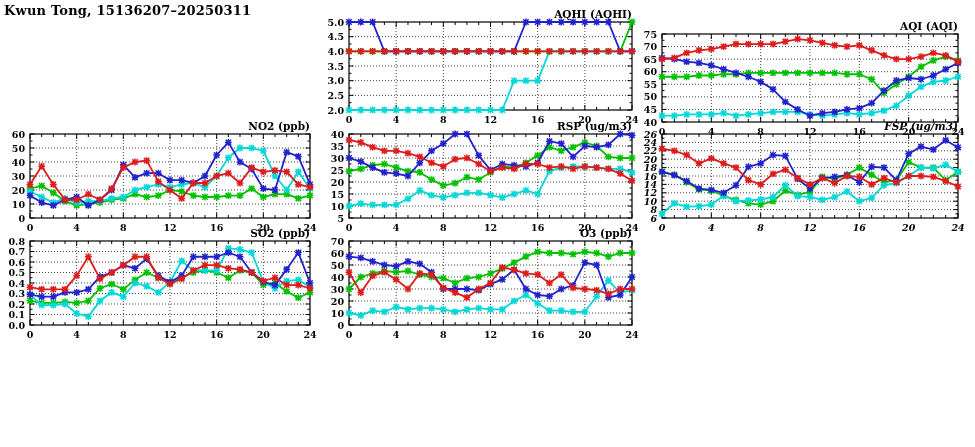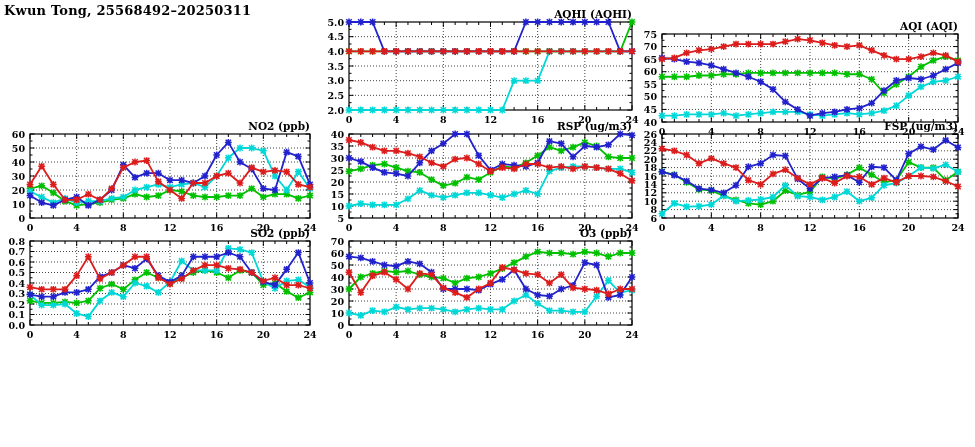--- a/index.html
+++ b/index.html
@@ -5,30 +5,30 @@
   html,body{margin:0;padding:0;background:#fff;}
   .stage{position:relative;width:975px;height:447px;background:#fff;overflow:hidden;
          font-family:"DejaVu Serif",serif;}
   .page-title{position:absolute;left:4px;top:3px;font-size:13px;font-weight:bold;color:#000;
               letter-spacing:0.2px;}
   .chart{position:absolute;}
   #chart-aqhi{left:313px;top:8px;text-decoration:underline;}
   #chart-aqi{left:626px;top:20px;}
   #chart-no2{left:-6px;top:120px;}
   #chart-rsp{left:313px;top:120px;}
-  #chart-fsp{left:626px;top:120px;}
+  #chart-fsp{left:626px;top:120px;font-style:italic;}
   #chart-so2{left:-6px;top:227px;}
   #chart-o3{left:313px;top:227px;}
   svg{display:block;}
 </style>
 </head>
 <body>
 
 <div class="stage">
-  <div class="page-title">Kwun Tong, 25568492–20250311</div>
+  <div class="page-title">Kwun Tong, 15136207–20250311</div>
 
   <div class="chart" id="chart-aqhi">
       <svg width="333" height="120">
         <g transform="translate(36,14)">
           <g stroke="#444" stroke-width="1" stroke-dasharray="1 2">
             <line x1="0" x2="283" y1="14.666666666666657" y2="14.666666666666657"></line>
             <line x1="0" x2="283" y1="29.333333333333336" y2="29.333333333333336"></line>
             <line x1="0" x2="283" y1="44" y2="44"></line>
             <line x1="0" x2="283" y1="58.66666666666667" y2="58.66666666666667"></line>
             <line x1="0" x2="283" y1="73.33333333333333" y2="73.33333333333333"></line>

